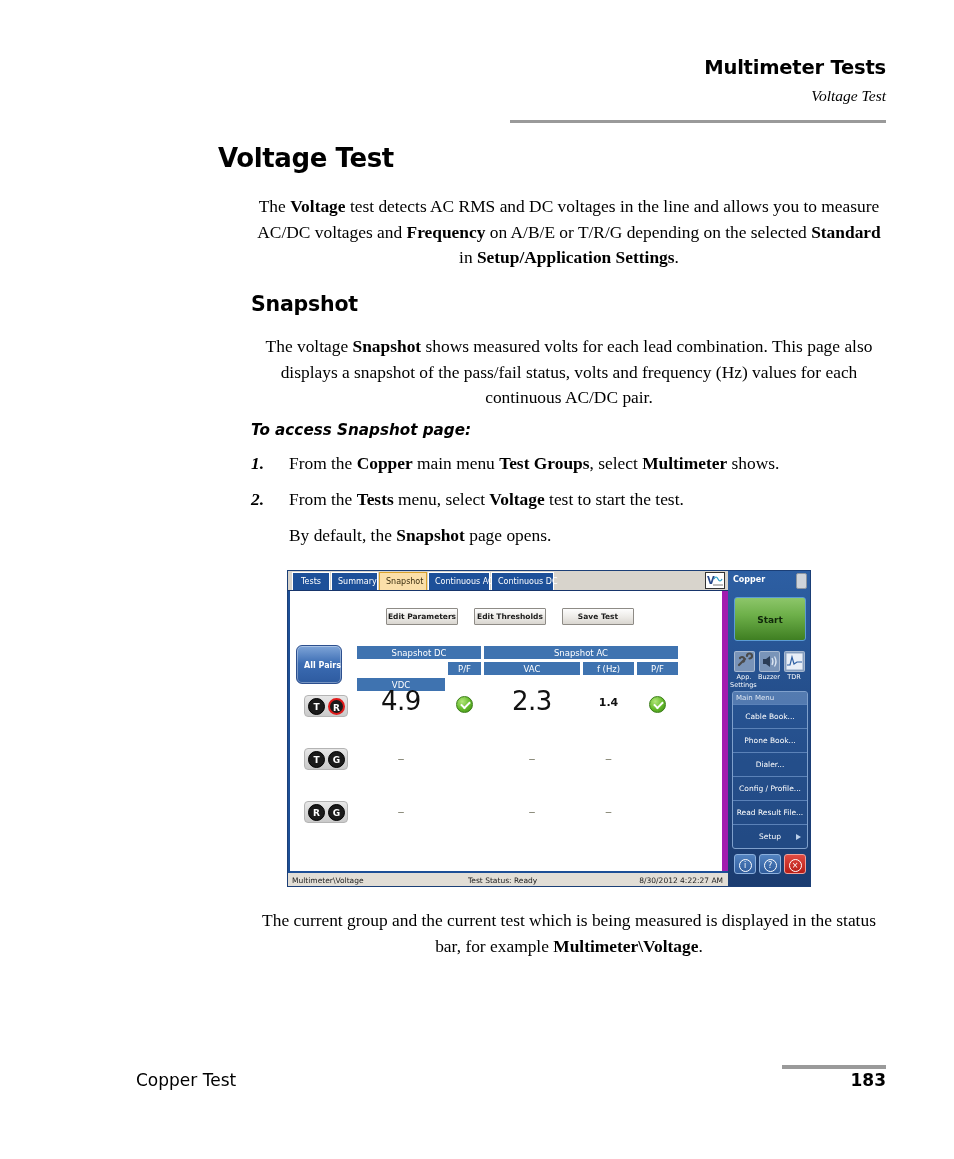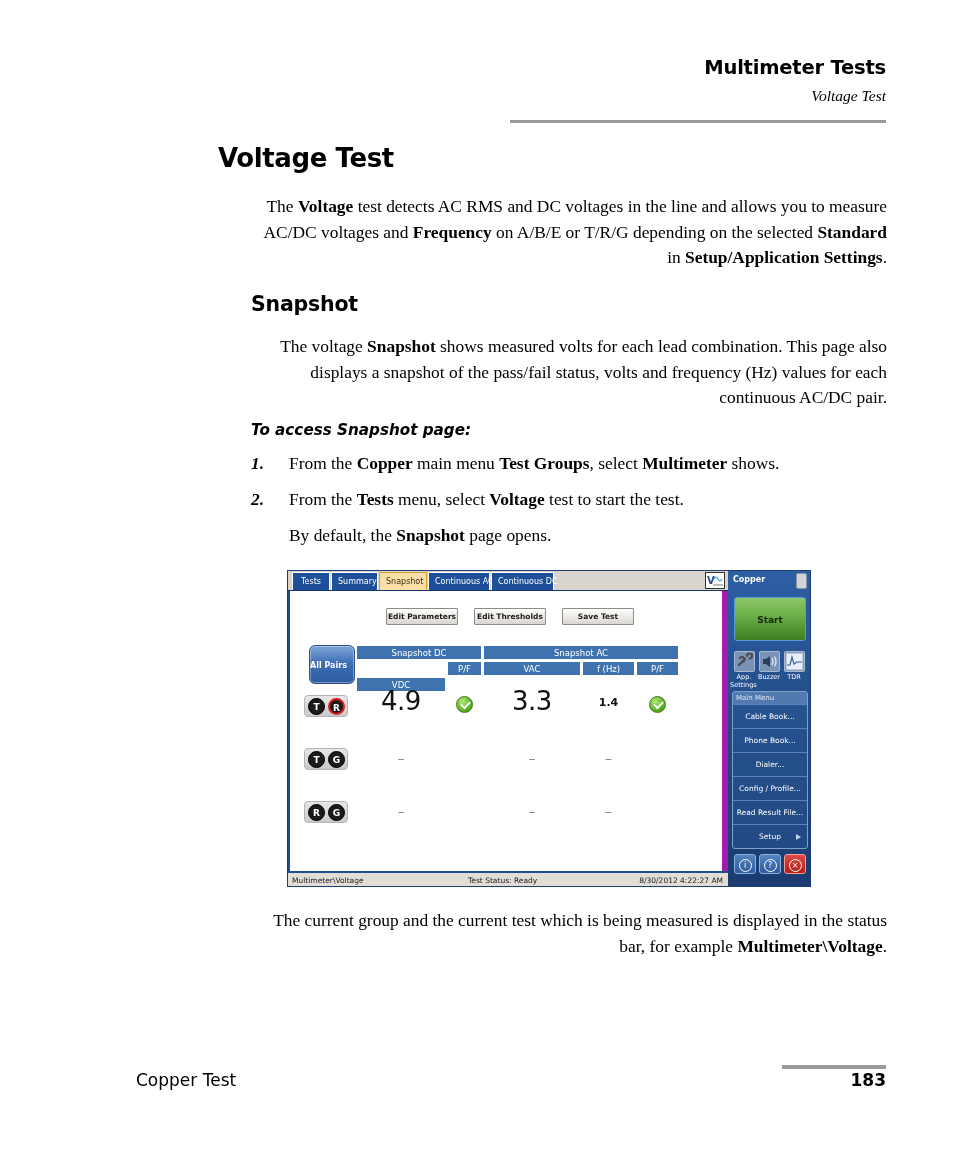--- a/index.html
+++ b/index.html
@@ -56,21 +56,21 @@
     letter-spacing: -0.4px;
   }
 
   .body-block {
     position: absolute;
     left: 251px;
     width: 636px;
     font-family: "Liberation Serif", serif;
     font-size: 17.4px;
     line-height: 25.5px;
-    text-align: right;
+    text-align: center;
   }
   .body-block b { font-weight: bold; }
 
   h2.sub-title {
     position: absolute;
     left: 251px; top: 292px;
     margin: 0;
     font-family: "DejaVu Sans", sans-serif;
     font-weight: bold;
     font-size: 20.5px;
@@ -200,30 +200,30 @@
     color: #1b1b1b;
     text-align: center;
     background: linear-gradient(180deg,#fdfdfd 0%,#eceae6 55%,#d9d6d0 100%);
     border: 1px solid #8e8b86;
     border-radius: 1px;
   }
 
   
   .allpairs {
     position: absolute;
-    left: 19px; top: 54px;
+    left: 6px; top: 54px;
     width: 46px; height: 39px;
     border-radius: 6px;
     background: linear-gradient(180deg,#7fa5d8 0%,#3b6cb3 48%,#2e5ba0 100%);
     border: 1px solid #2c4f8e;
     box-shadow: inset 0 0 0 1px rgba(255,255,255,.35);
     color: #ffffff;
     font-size: 8px;
     font-weight: bold;
-    text-align: left;
+    text-align: right;
     line-height: 39px;
   }
   .hdrcell {
     position: absolute;
     background: #3f73b0;
     color: #ffffff;
     font-size: 8.5px;
     text-align: center;
     border: 1px solid #ffffff;
     height: 15px;
@@ -501,21 +501,21 @@
         <div class="hdrcell" style="left:292px;top:70px;width:53px;">f (Hz)</div>
         <div class="hdrcell" style="left:346px;top:70px;width:43px;">P/F</div>
 
         <div class="datarow" style="top:92px;">
           <div class="pairbadge" style="top:12px;">
             <span class="leadcirc dark l">T</span>
             <span class="leadcirc red r">R</span>
           </div>
           <div class="bigval" style="left:66px;top:3px;width:90px;">4.9</div>
           <div class="pfok" style="left:166px;top:13px;"></div>
-          <div class="bigval" style="left:193px;top:3px;width:98px;">3.3</div>
+          <div class="bigval" style="left:193px;top:3px;width:98px;">2.3</div>
           <div class="smallval" style="left:292px;top:13px;width:53px;">1.4</div>
           <div class="pfok" style="left:359px;top:13px;"></div>
         </div>
 
         <div class="datarow" style="top:145px;">
           <div class="pairbadge" style="top:12px;">
             <span class="leadcirc dark l">T</span>
             <span class="leadcirc dark r">G</span>
           </div>
           <div class="dash" style="left:66px;top:14px;width:90px;">–</div>

